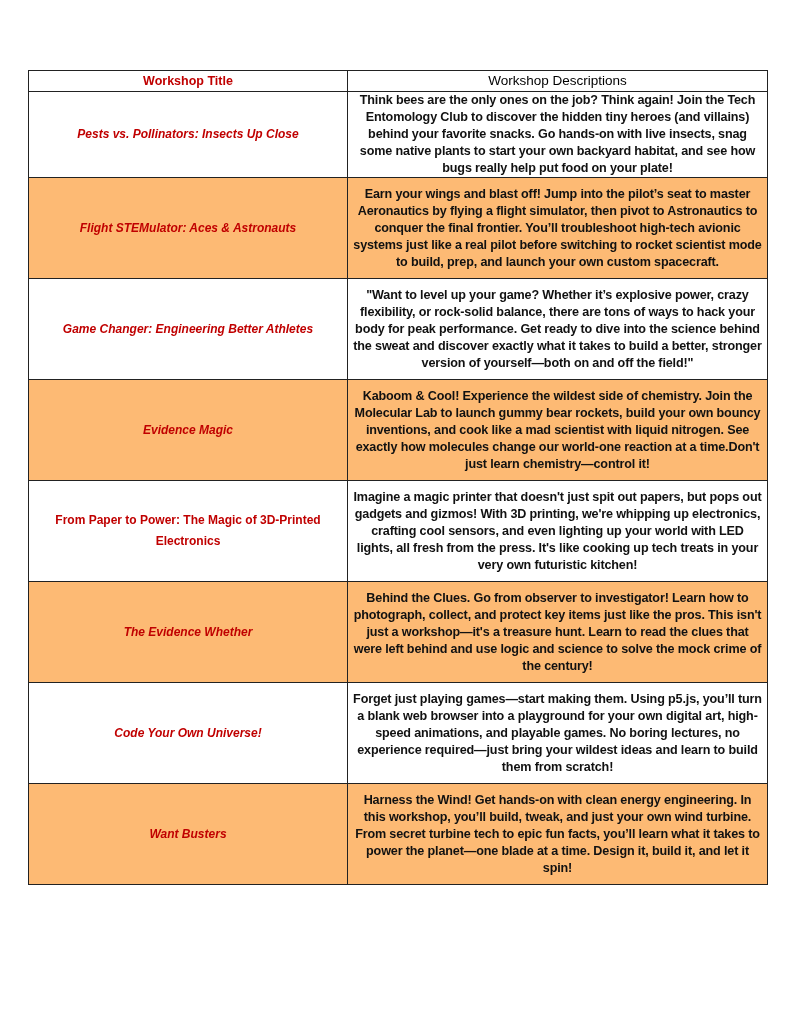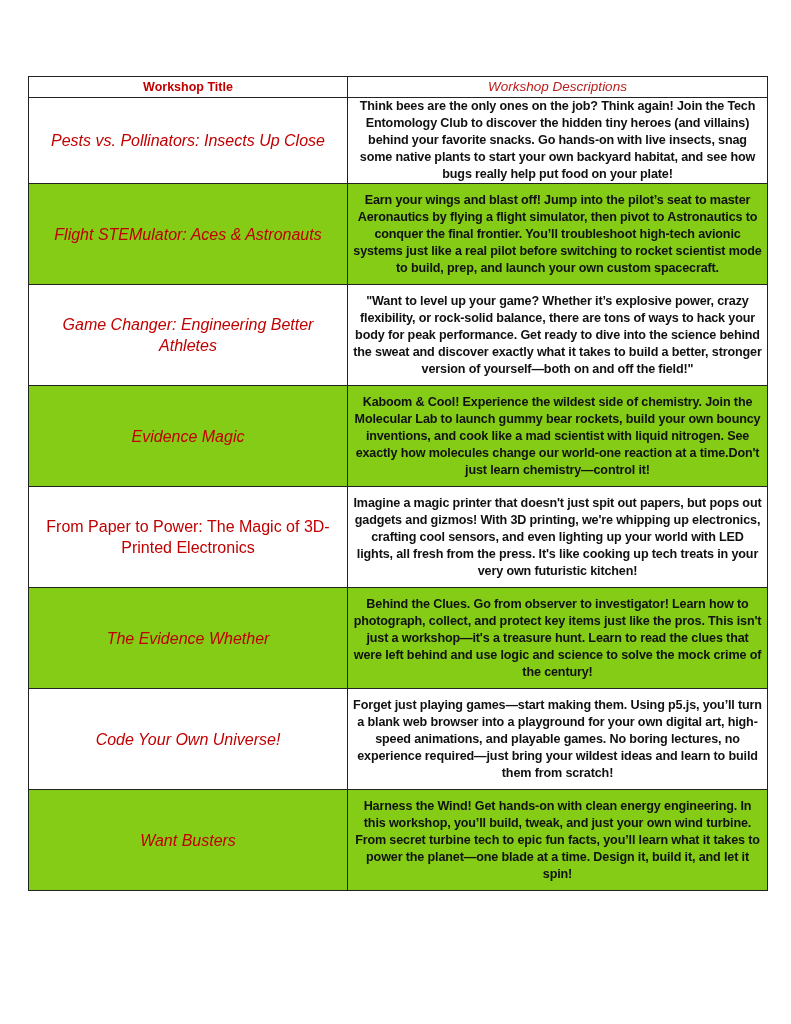--- a/index.html
+++ b/index.html
@@ -10,21 +10,21 @@
     body {
       width: 791px;
       height: 1024px;
       position: relative;
       overflow: hidden;
       font-family: "Liberation Sans", "DejaVu Sans", sans-serif;
     }
     .page {
       position: absolute;
       left: 28px;
-      top: 76px;
+      top: 70px;
       width: 739px;
     }
     table.workshops {
       border-collapse: collapse;
       width: 739px;
       table-layout: fixed;
     }
     table.workshops col.c-title { width: 319px; }
     table.workshops col.c-desc { width: 420px; }
     table.workshops th,
@@ -39,35 +39,34 @@
       font-size: 13px;
       font-weight: normal;
       line-height: 16px;
     }
     th.h-title {
       color: #c00000;
       font-weight: bold !important;
       font-size: 12.5px !important;
     }
     th.h-desc {
-      color: #b91c1c;
+      color: #000000;
       font-size: 13.5px !important;
-      font-style: italic;
     }
     tbody tr td {
       height: 100px;
       font-weight: bold;
     }
     tbody tr.odd td { background: #ffffff; }
-    tbody tr.even td { background: #84cc16; }
+    tbody tr.even td { background: #fdba74; }
     td.title-cell {
       color: #c00000;
-      font-weight: normal;
+      font-weight: bold;
       font-style: italic;
-      font-size: 16px;
+      font-size: 12px;
       line-height: 21px;
       padding: 0 14px;
     }
     td.title-cell.upright { font-style: normal; }
     td.desc-cell {
       color: #111111;
       font-size: 12.6px;
       line-height: 17px;
       letter-spacing: -0.15px;
       padding: 1px 6px 2px 6px;

